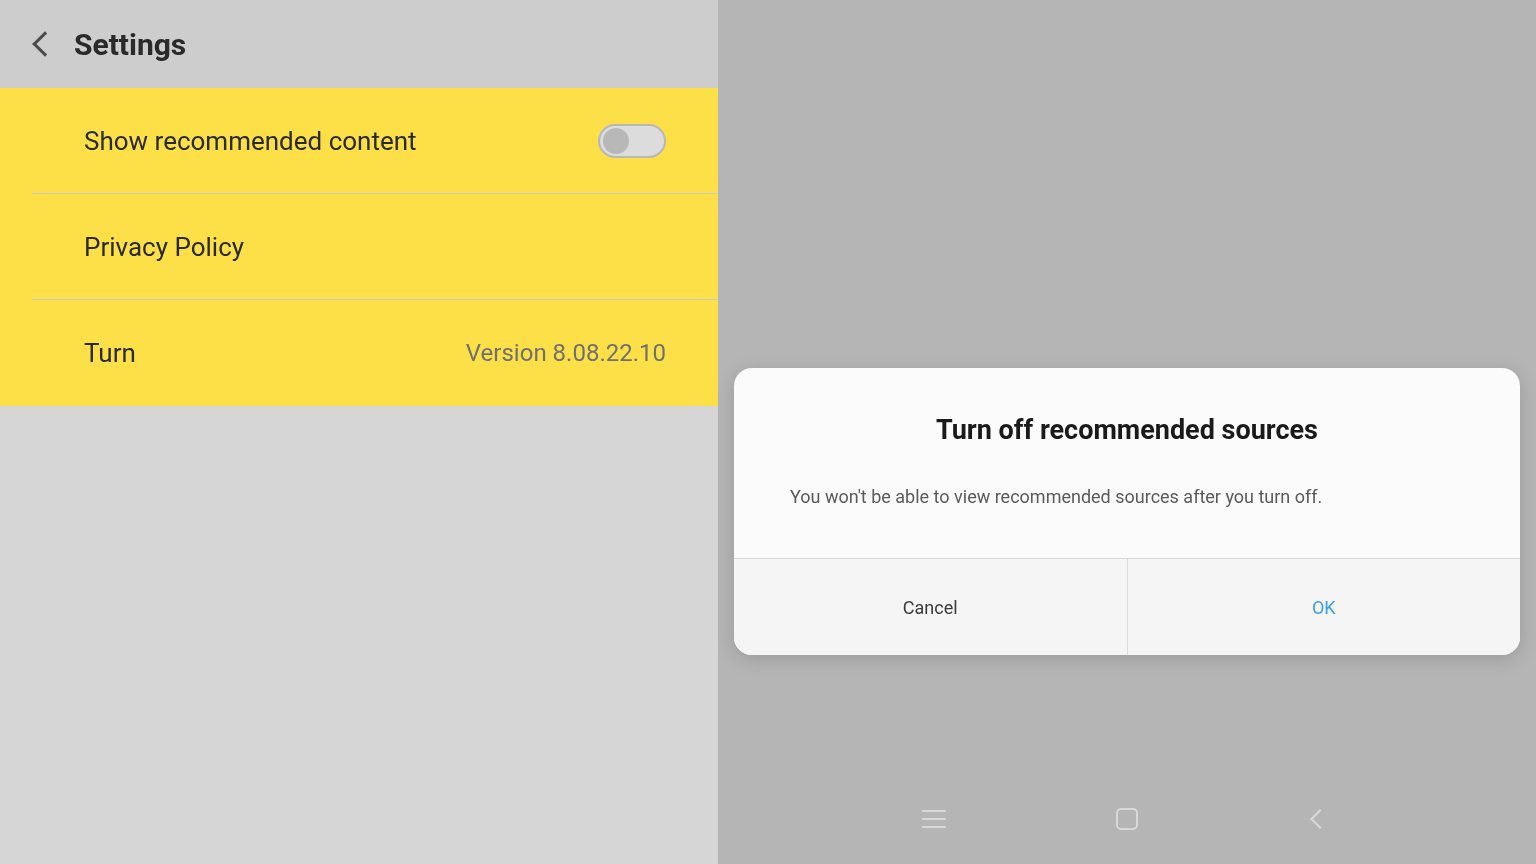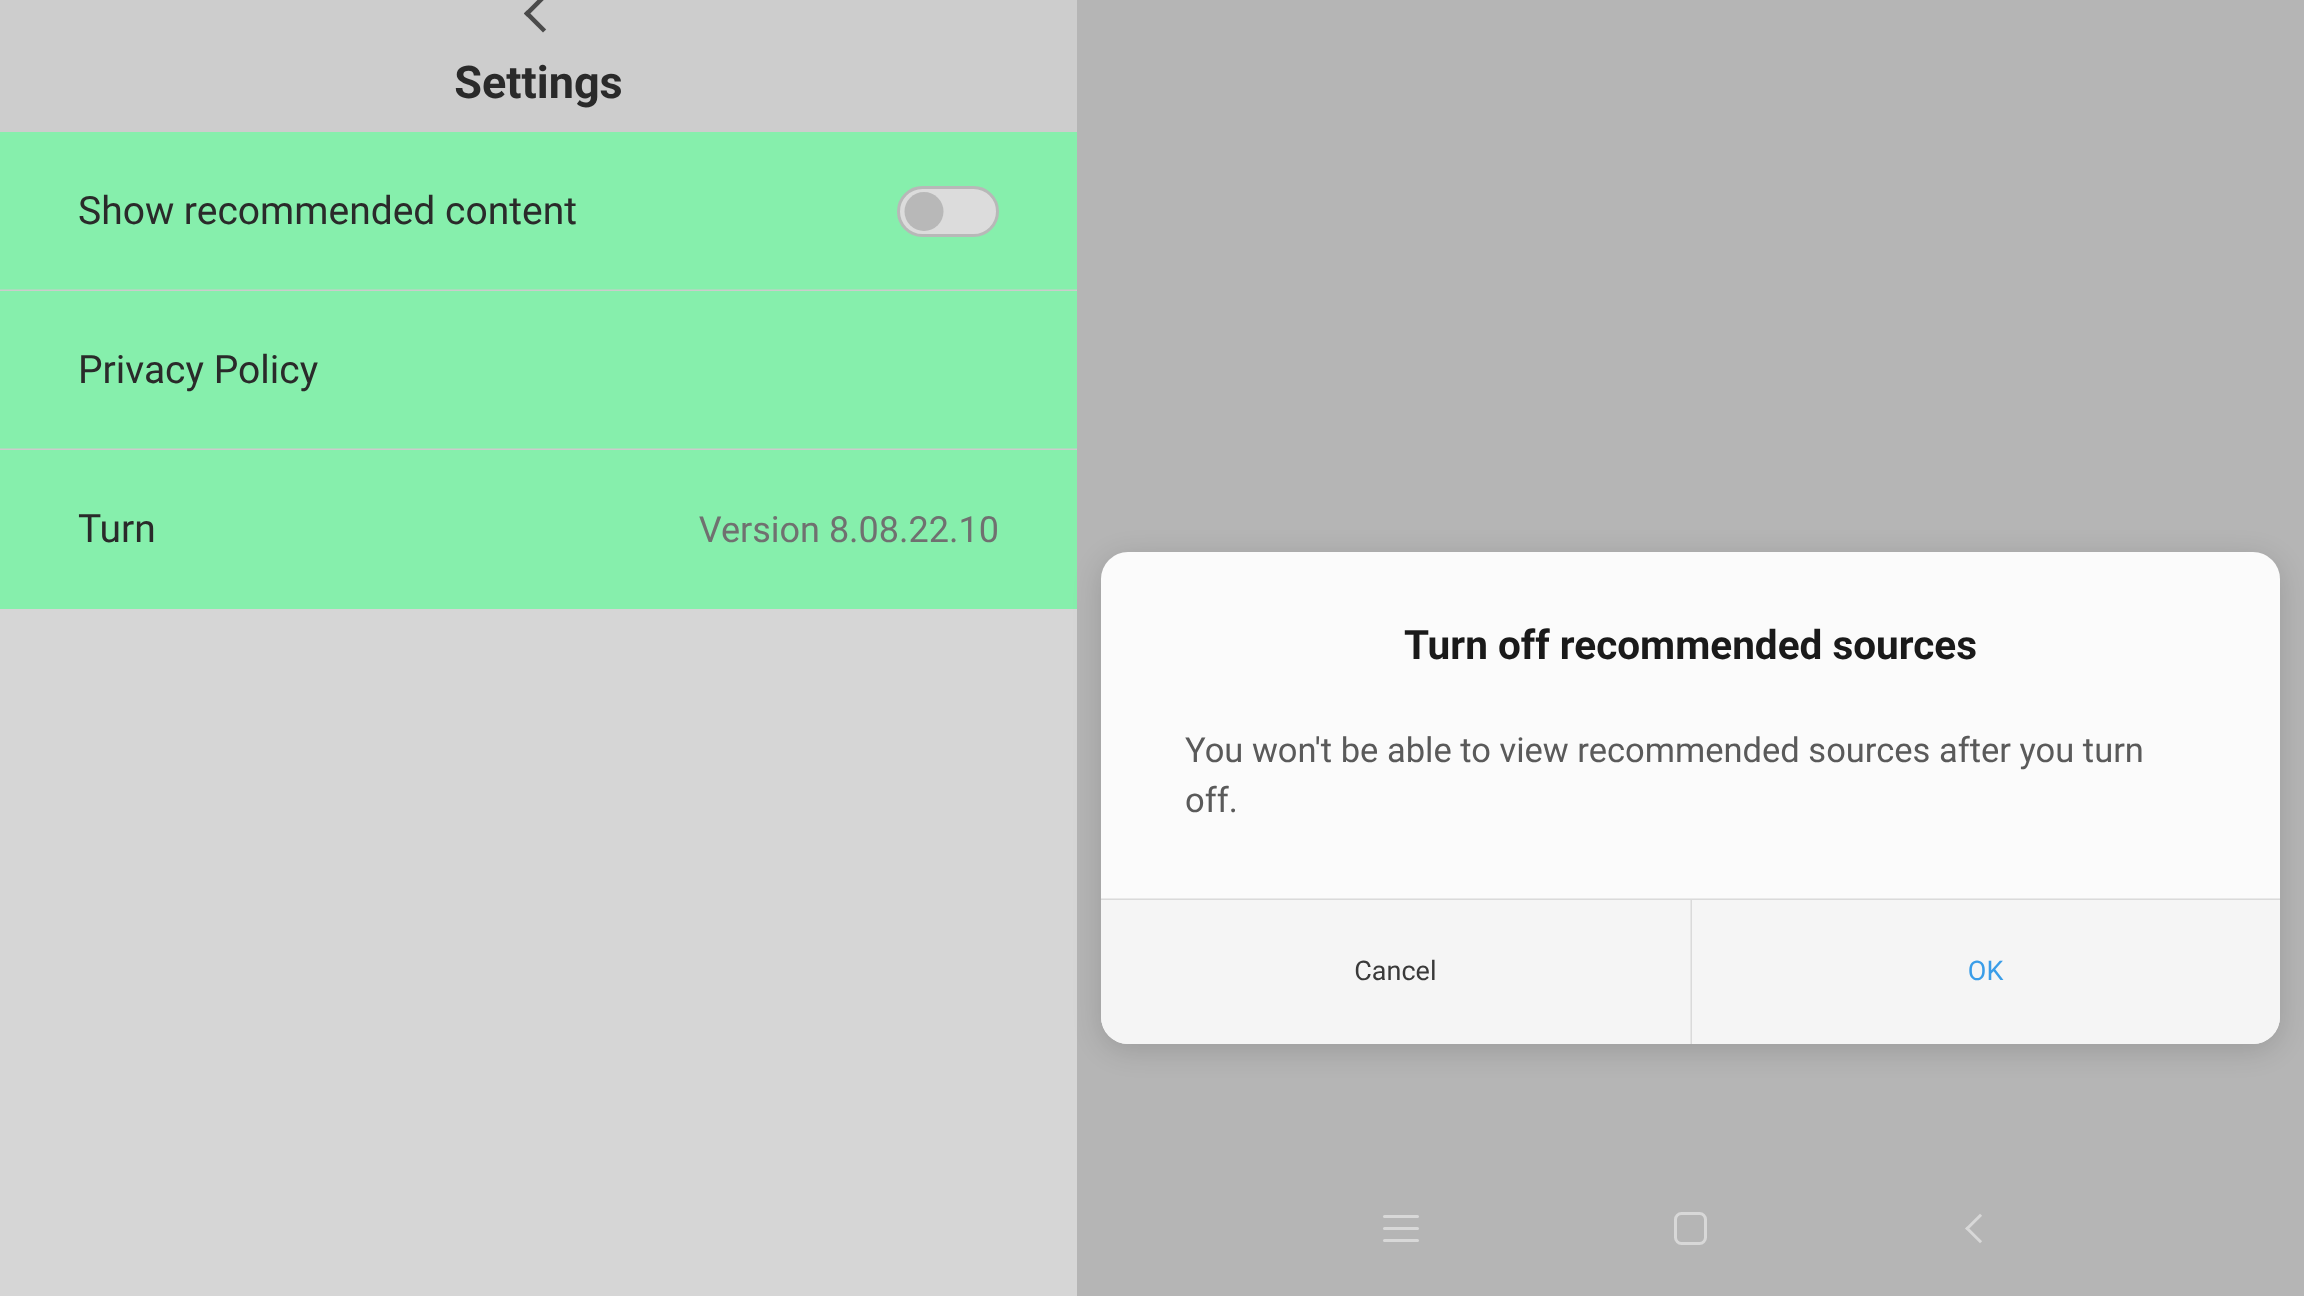--- a/index.html
+++ b/index.html
@@ -23,37 +23,37 @@
       display: flex;
       flex-direction: column;
     }
     .header {
       height: 88px;
       display: flex;
       align-items: center;
       padding: 0 30px;
       background: #cdcdcd;
       gap: 20px;
-      flex-direction: column;
     }
     .back-chevron {
       width: 18px;
       height: 18px;
       border-left: 3px solid #4a4a4a;
       border-bottom: 3px solid #4a4a4a;
       transform: rotate(45deg);
       margin-left: 6px;
     }
     .header-title {
       font-size: 30px;
       font-weight: 700;
       color: #2a2a2a;
     }
     .settings-list {
-      background: #86efac;
+      background: #fde047;
+      padding-left: 32px;
     }
     .settings-row {
       display: flex;
       align-items: center;
       justify-content: space-between;
       padding: 0 52px;
       height: 106px;
       border-bottom: 1px solid #cccccc;
     }
     .settings-row:last-child {
@@ -105,21 +105,21 @@
       padding: 46px 56px 48px 56px;
     }
     .dialog-title {
       font-size: 27px;
       font-weight: 700;
       color: #1a1a1a;
       text-align: center;
       margin-bottom: 38px;
     }
     .dialog-message {
-      font-size: 23px;
+      font-size: 18px;
       color: #5a5a5a;
       line-height: 1.45;
       text-align: left;
     }
     .dialog-buttons {
       display: flex;
       border-top: 1px solid #dadada;
       background: #f5f5f5;
     }
     .dialog-btn {

